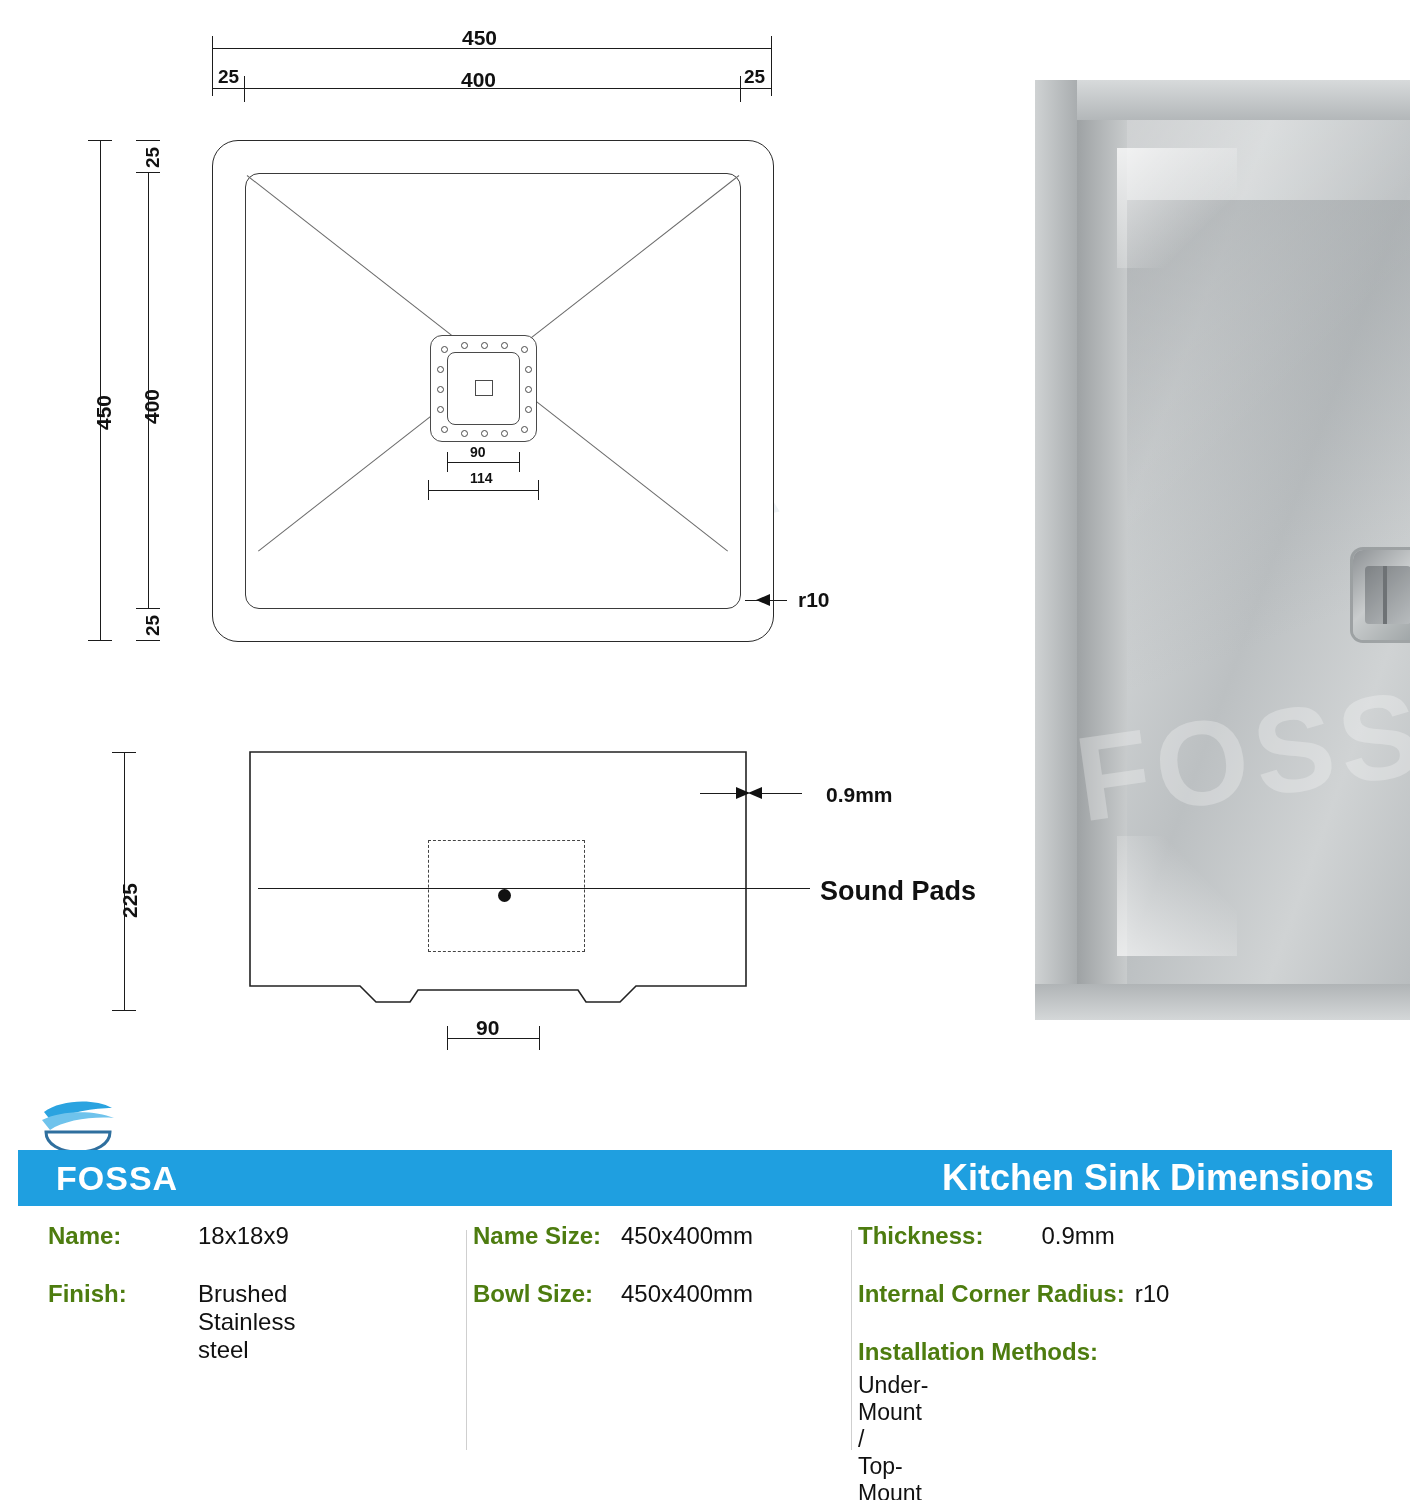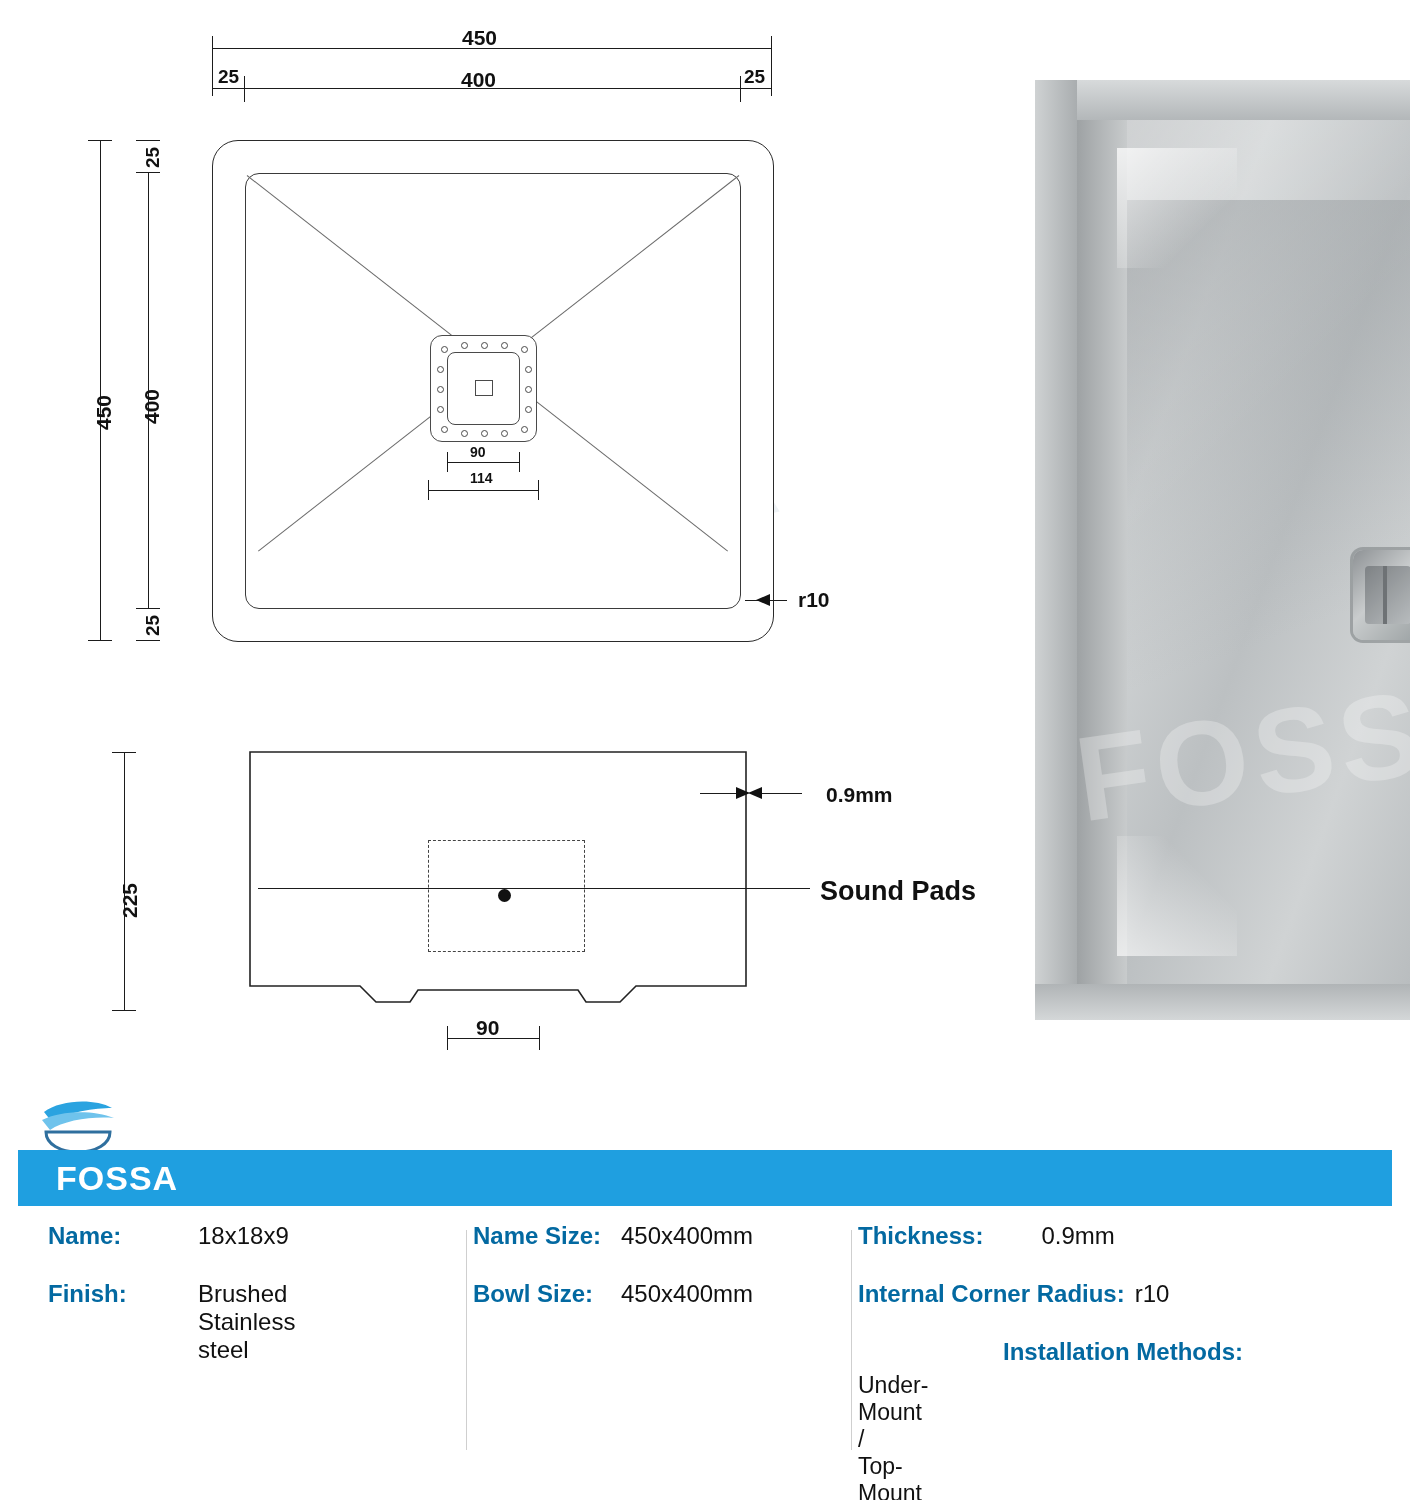--- a/index.html
+++ b/index.html
@@ -138,25 +138,25 @@
     position:absolute;left:36px;top:1096px;width:84px;height:58px;
   }
 
   
   .specs{position:absolute;left:18px;top:1222px;width:1380px;height:250px;}
   .col{position:absolute;top:0;}
   .c1{left:30px;width:420px;}
   .c2{left:455px;width:340px;}
   .c3{left:840px;width:540px;}
   .row{display:flex;align-items:baseline;margin-bottom:30px;}
-  .k{font-size:24px;font-weight:bold;color:#0369a1;}
+  .k{font-size:24px;font-weight:bold;color:#4d7c0f;}
   .v{font-size:24px;color:#111;}
   .c1 .k{width:150px;}
   .c2 .k{width:148px;}
-  .c3 .k{margin-right:10px;text-align:center;}
+  .c3 .k{margin-right:10px;}
   .divider{position:absolute;width:1px;background:#cfcfcf;top:8px;height:220px;}
   .d1{left:448px;}
   .d2{left:833px;}
   .stack{margin-bottom:24px;}
   .stack .k{display:block;margin-bottom:6px;}
   .stack .v{display:block;font-size:23px;}
 </style>
 </head>
 <body>
 
@@ -278,20 +278,21 @@
   <div class="line v" style="left:539px;top:1026px;height:24px;"></div>
   <div class="lbl lg" style="left:476px;top:1016px;">90</div>
 
   <svg class="logo-mark" viewBox="0 0 84 58">
     <path d="M8,16 C24,4 58,2 76,12 C60,12 30,16 16,26 Z" fill="#2aa3e0"></path>
     <path d="M6,24 C26,14 58,14 78,22 C58,20 28,24 14,34 Z" fill="#6fc3ec"></path>
     <path d="M10,36 C10,48 24,56 42,56 C60,56 74,48 74,36 Z" fill="none" stroke="#2f6f9e" stroke-width="3"></path>
   </svg>
   <div class="banner">
     <div class="brand">FOSSA</div>
+    <div class="banner-title">Kitchen Sink Dimensions</div>
   </div>
 
   <div class="specs">
     <div class="divider d1"></div>
     <div class="divider d2"></div>
 
     <div class="col c1">
       <div class="row">
         <span class="k">Name:</span>
         <span class="v">18x18x9</span>

